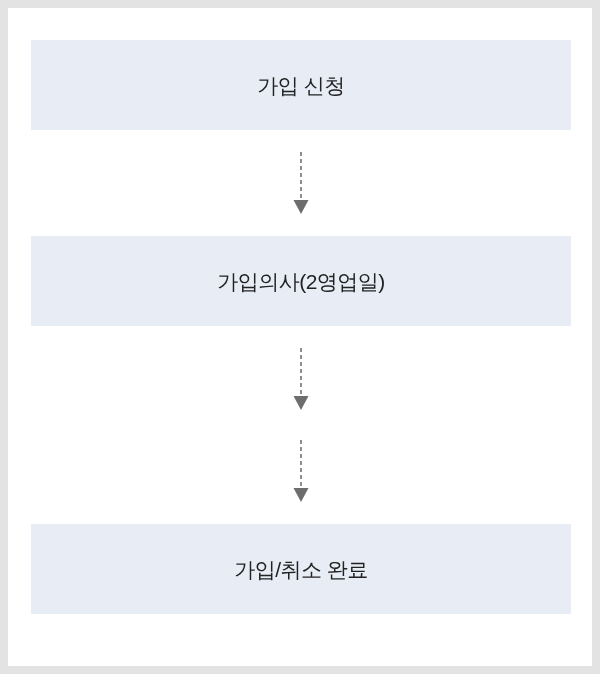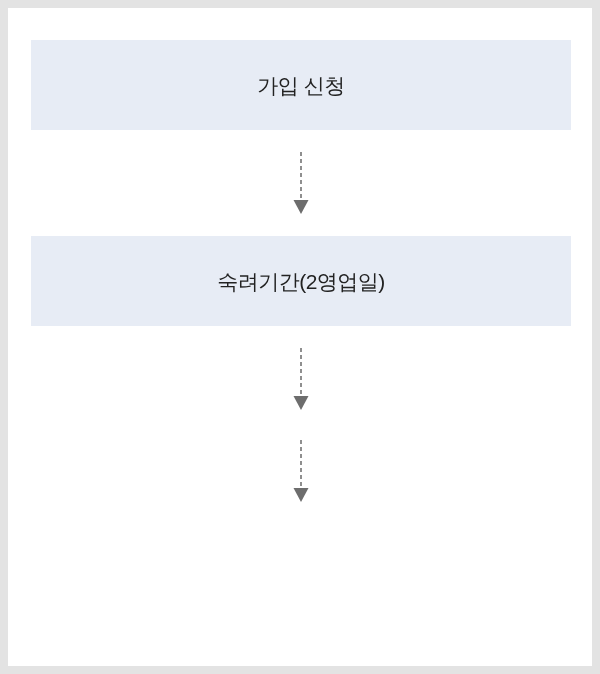--- a/index.html
+++ b/index.html
@@ -61,33 +61,36 @@
     </div>
 
     <div class="flow-arrow">
       <svg width="16" height="62" viewBox="0 0 16 62" xmlns="http://www.w3.org/2000/svg">
         <line x1="8" y1="0" x2="8" y2="46" stroke="#8f8f8f" stroke-width="2" stroke-dasharray="4 3"></line>
         <polygon points="0.5,48 15.5,48 8,62" fill="#6d6d6d"></polygon>
       </svg>
     </div>
 
     <div class="flow-box">
-      <span class="label">숙려기간(2영업일)</span>
+      <span class="label">가입의사(2영업일)</span>
     </div>
 
     <div class="flow-arrow">
       <svg width="16" height="62" viewBox="0 0 16 62" xmlns="http://www.w3.org/2000/svg">
         <line x1="8" y1="0" x2="8" y2="46" stroke="#8f8f8f" stroke-width="2" stroke-dasharray="4 3"></line>
         <polygon points="0.5,48 15.5,48 8,62" fill="#6d6d6d"></polygon>
       </svg>
     </div>
 
 
     <div class="flow-arrow">
       <svg width="16" height="62" viewBox="0 0 16 62" xmlns="http://www.w3.org/2000/svg">
         <line x1="8" y1="0" x2="8" y2="46" stroke="#8f8f8f" stroke-width="2" stroke-dasharray="4 3"></line>
         <polygon points="0.5,48 15.5,48 8,62" fill="#6d6d6d"></polygon>
       </svg>
     </div>
 
+    <div class="flow-box">
+      <span class="label">가입/취소 완료</span>
+    </div>
 
   </div>
 </div>
 
 </body></html>

